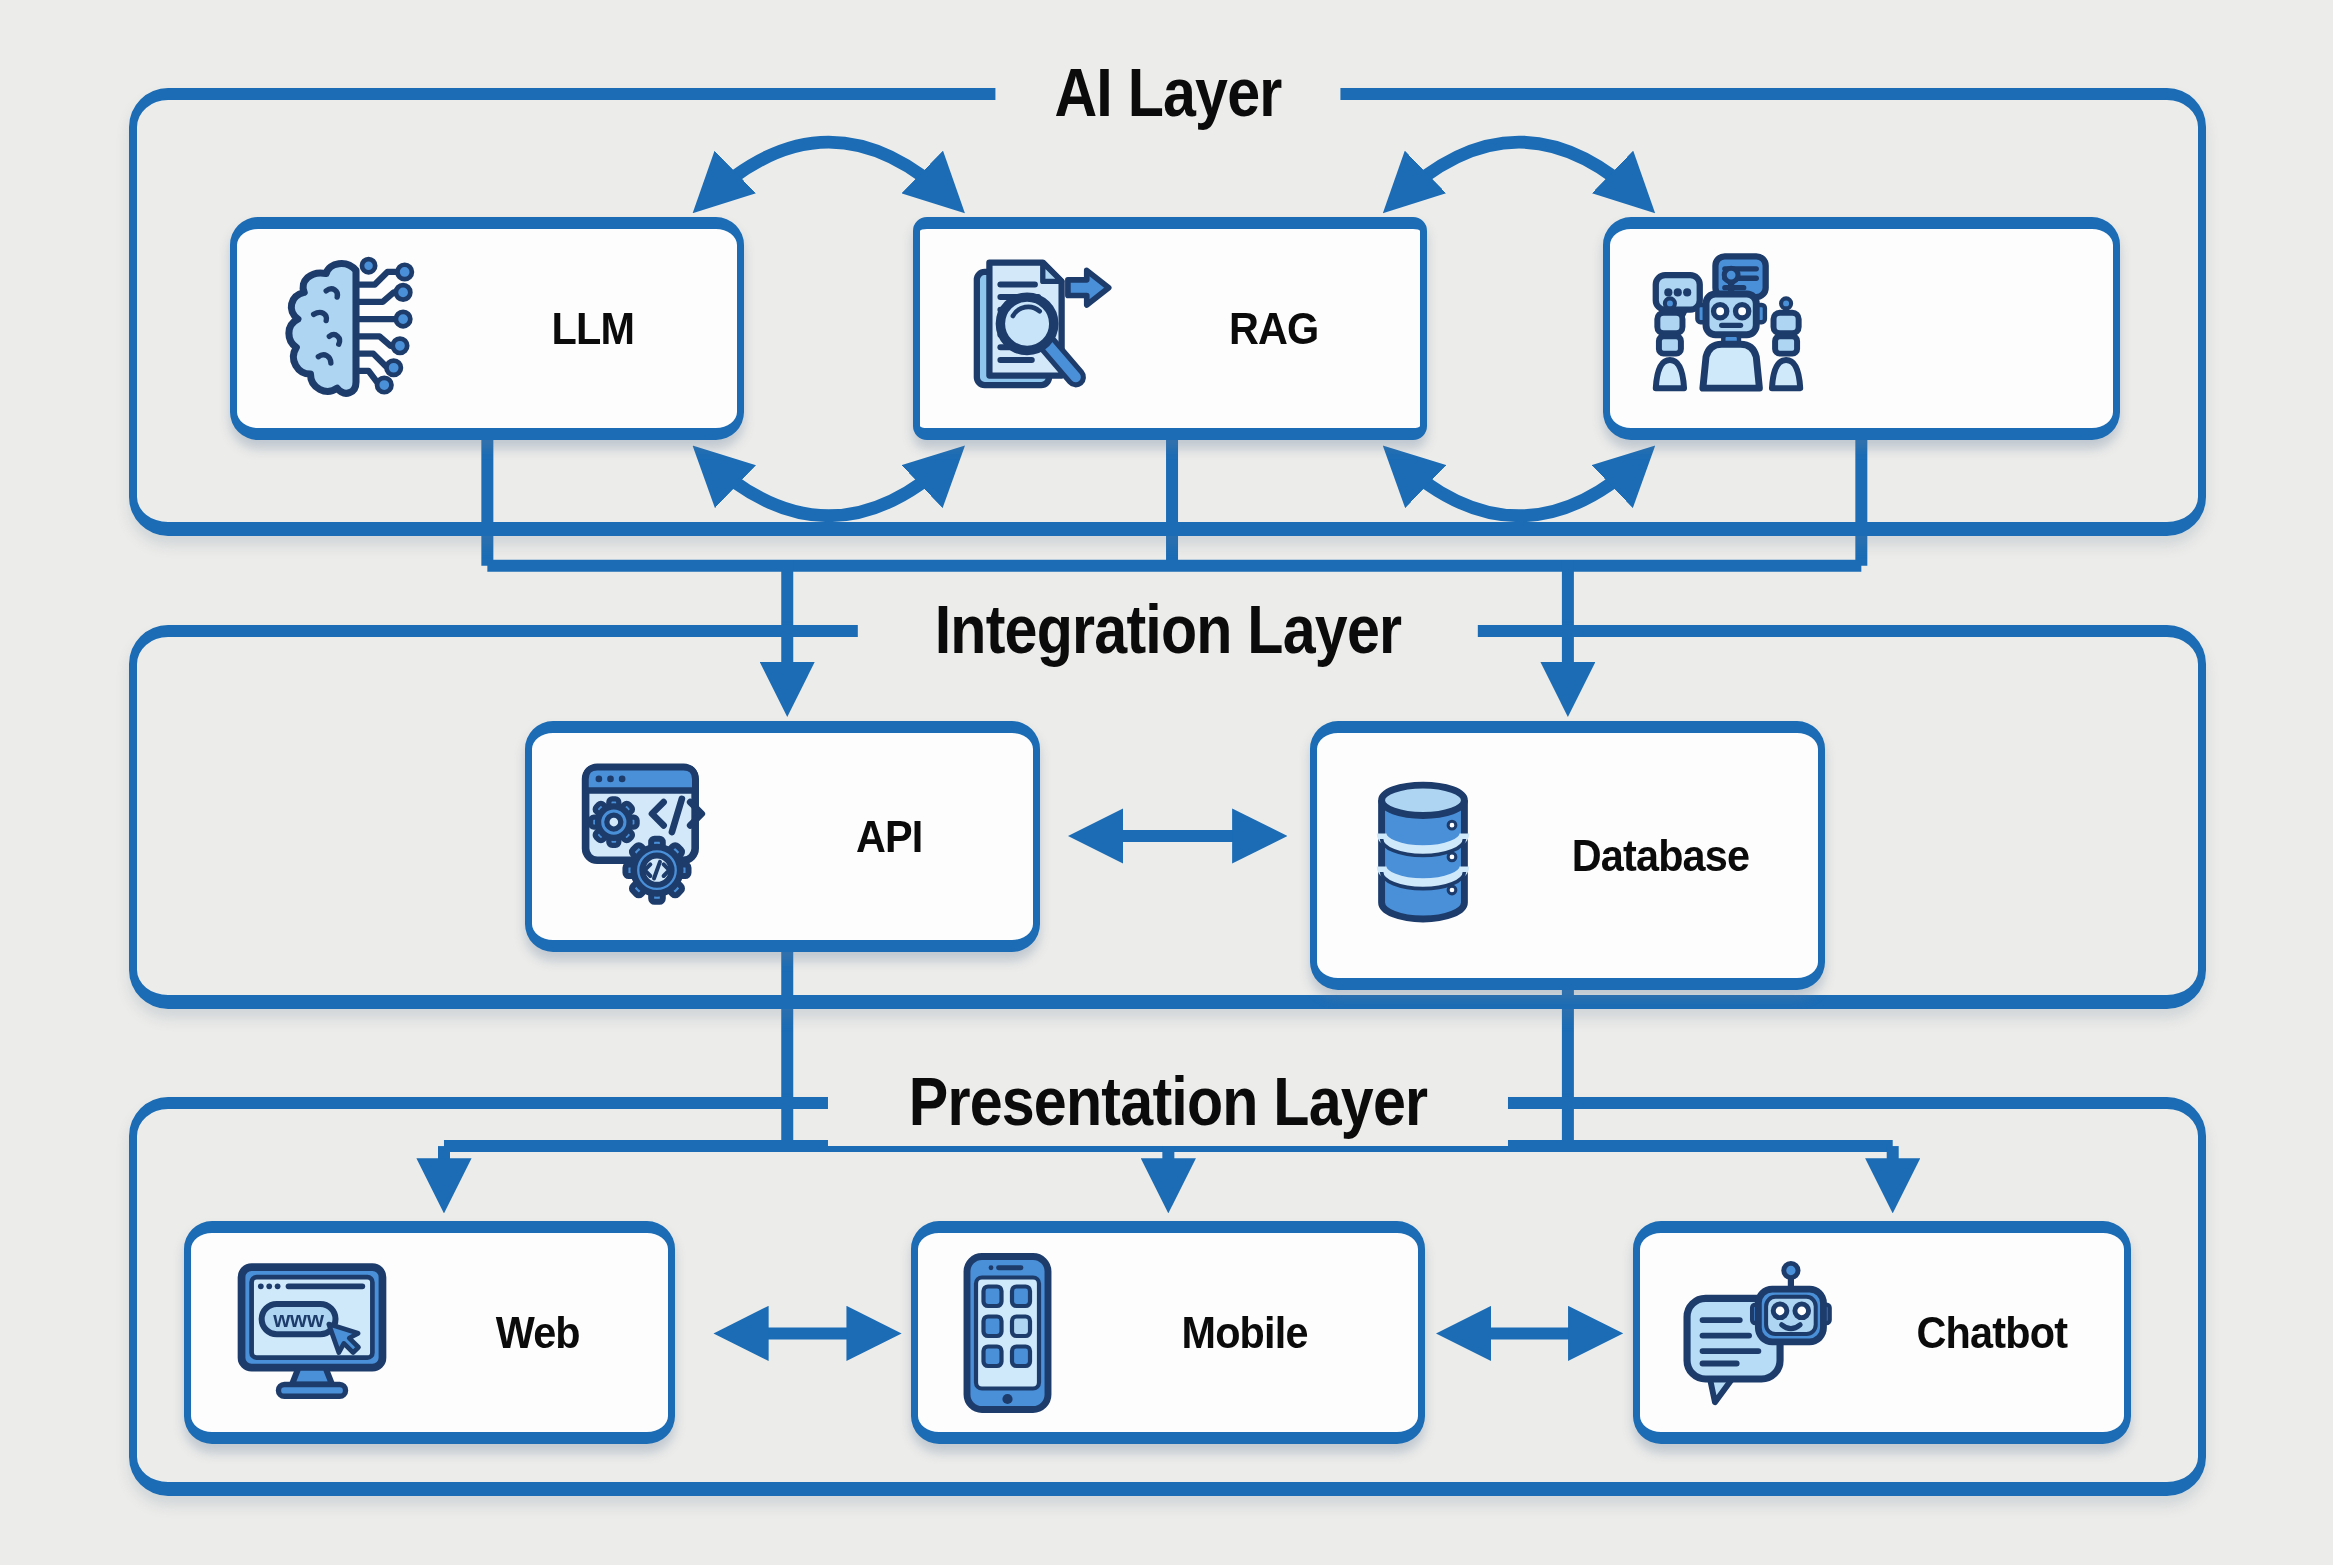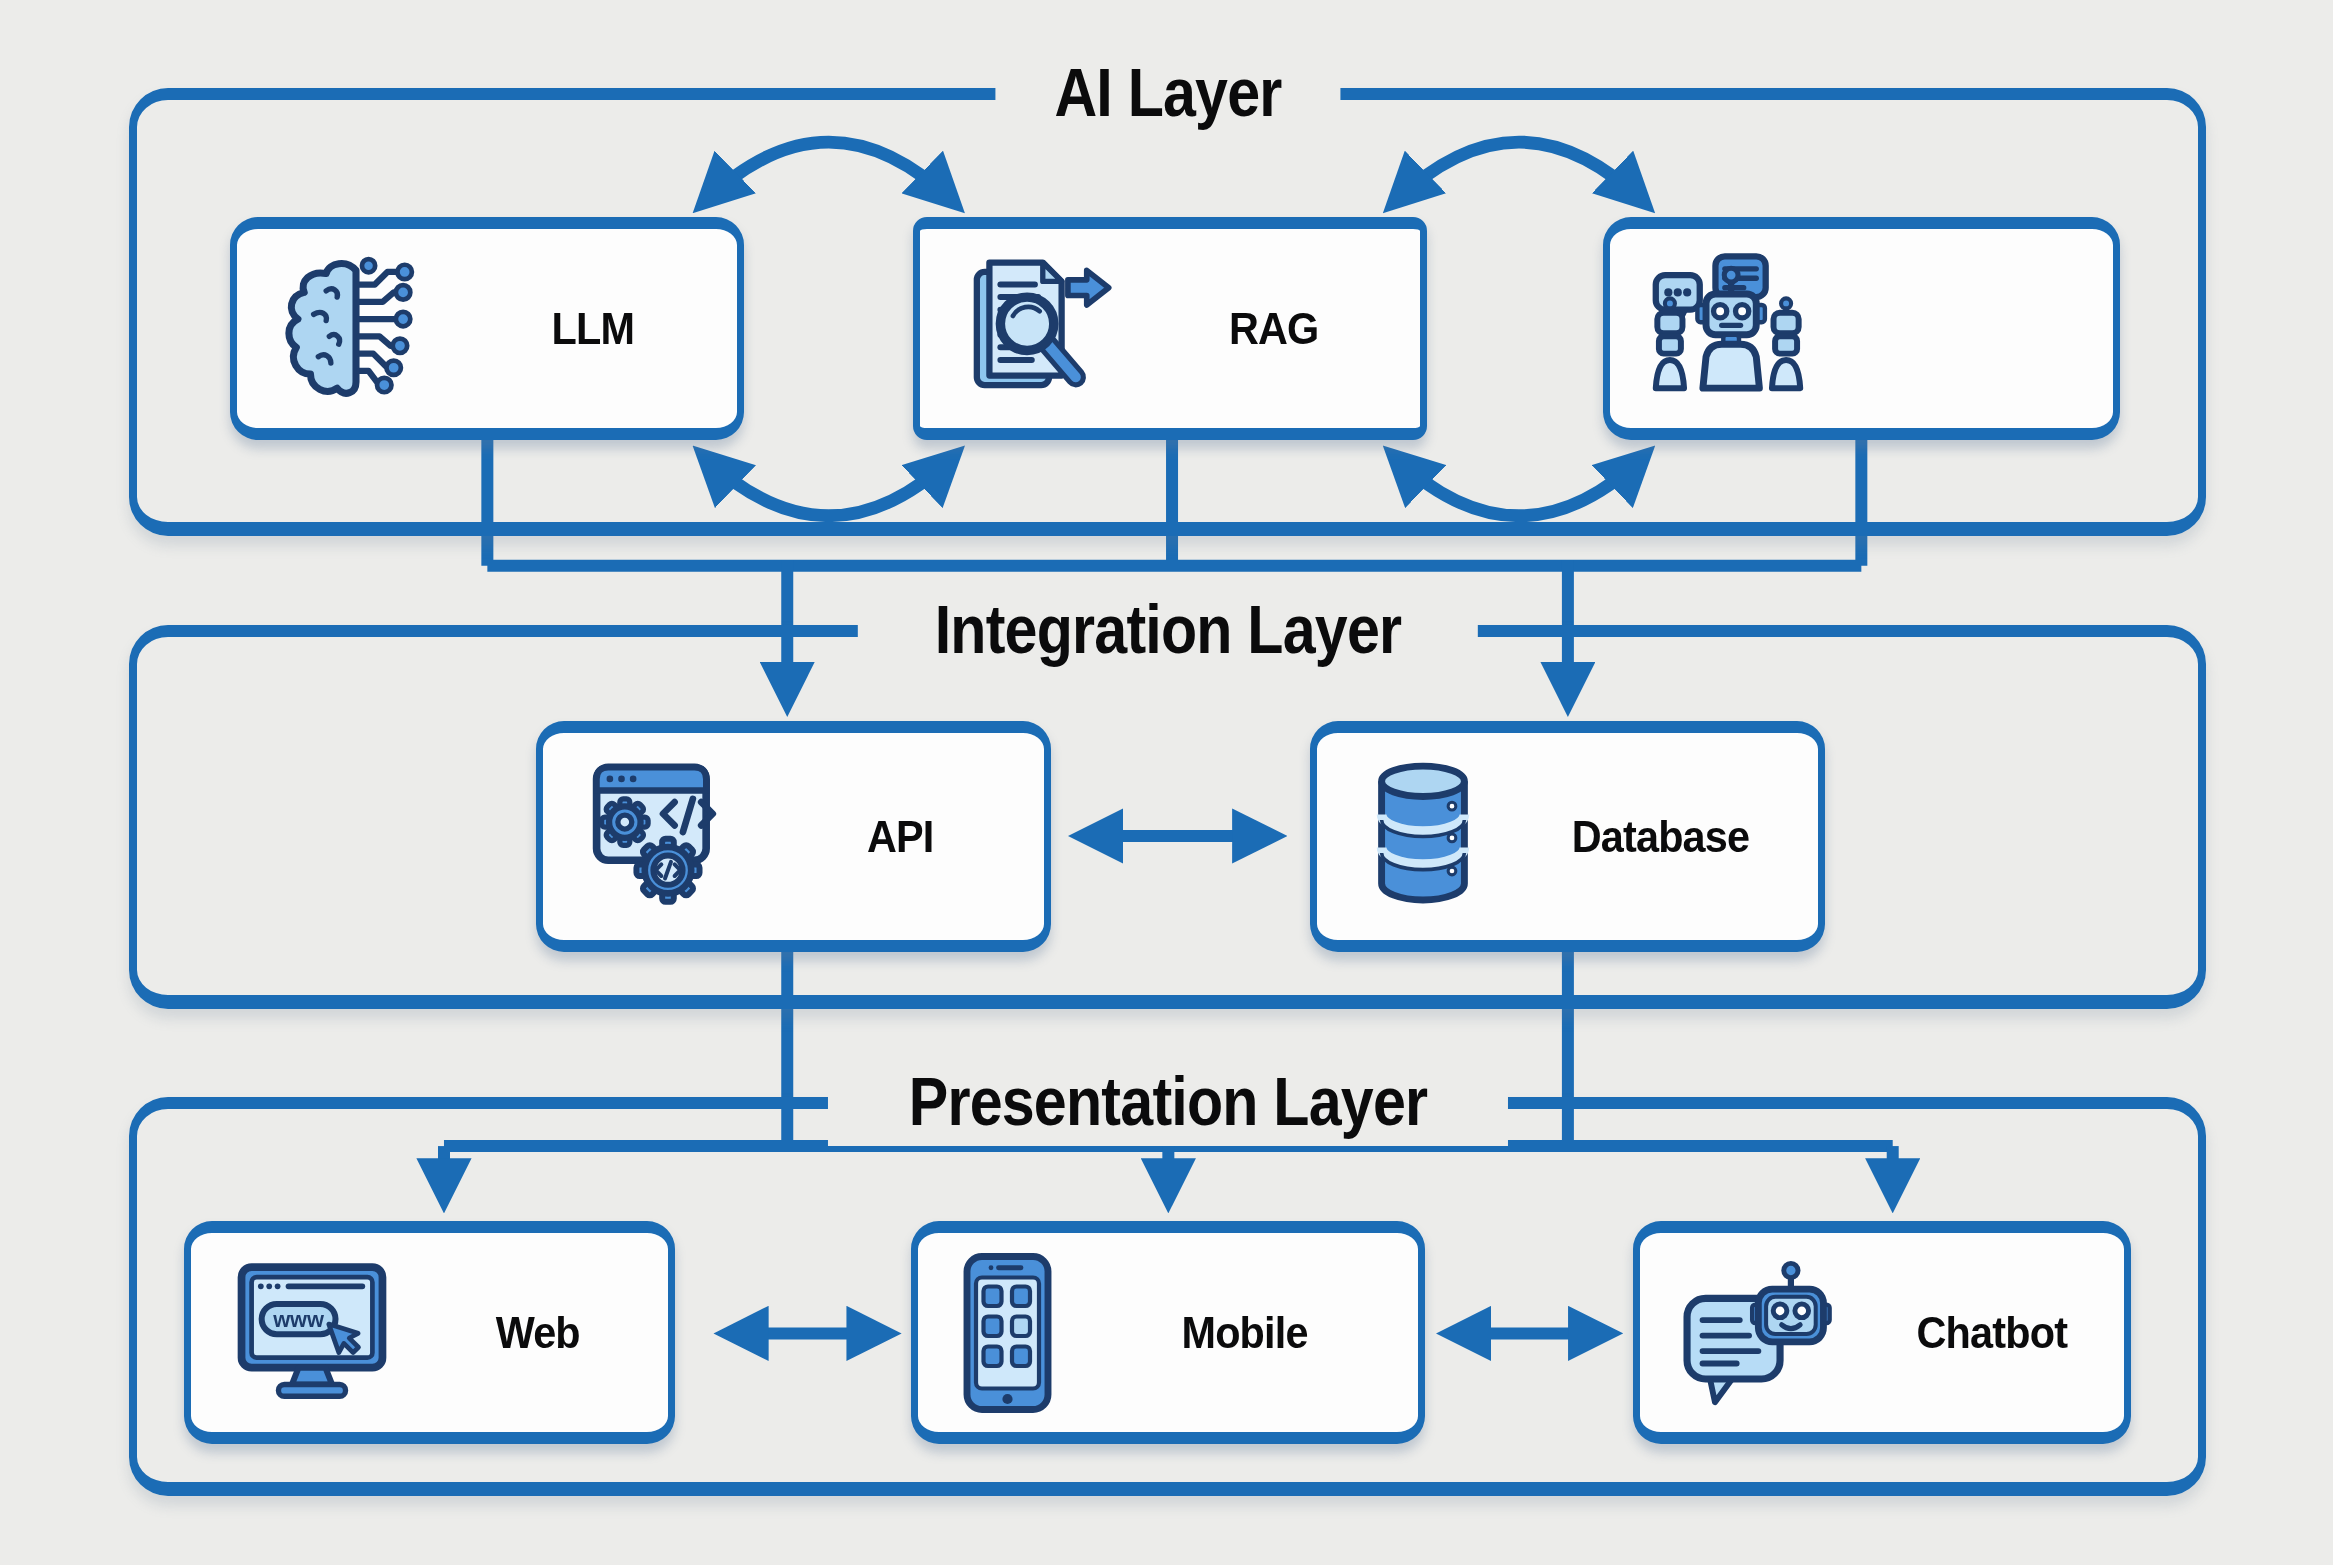--- a/index.html
+++ b/index.html
@@ -46,22 +46,22 @@
   .node .icon svg{display:block;}
   .node .label{
     flex:1;text-align:center;font-size:45px;font-weight:bold;color:var(--text);
   }
   .node .label span{display:inline-block;transform:scaleX(.92);letter-spacing:-0.9px;}
   
   .node-llm     {left:93px;top:117px;width:514px;}
   .node-rag     {left:776px;top:117px;width:514px;border-radius:14px;}
   .node-agents  {left:1466px;top:117px;width:517px;}
   
-  .node-api     {left:399px;top:84px;width:515px;height:231px;}
-  .node-database{left:1173px;top:84px;width:515px;height:231px;}
+  .node-api     {left:388px;top:84px;width:515px;height:231px;}
+  .node-database{left:1173px;top:84px;width:515px;height:269px;}
   
   .node-web     {left:47px;top:112px;width:491px;}
   .node-mobile  {left:774px;top:112px;width:514px;}
   .node-chatbot {left:1496px;top:112px;width:498px;}
 </style>
 </head>
 <body>
 
 <div class="stage">
 

